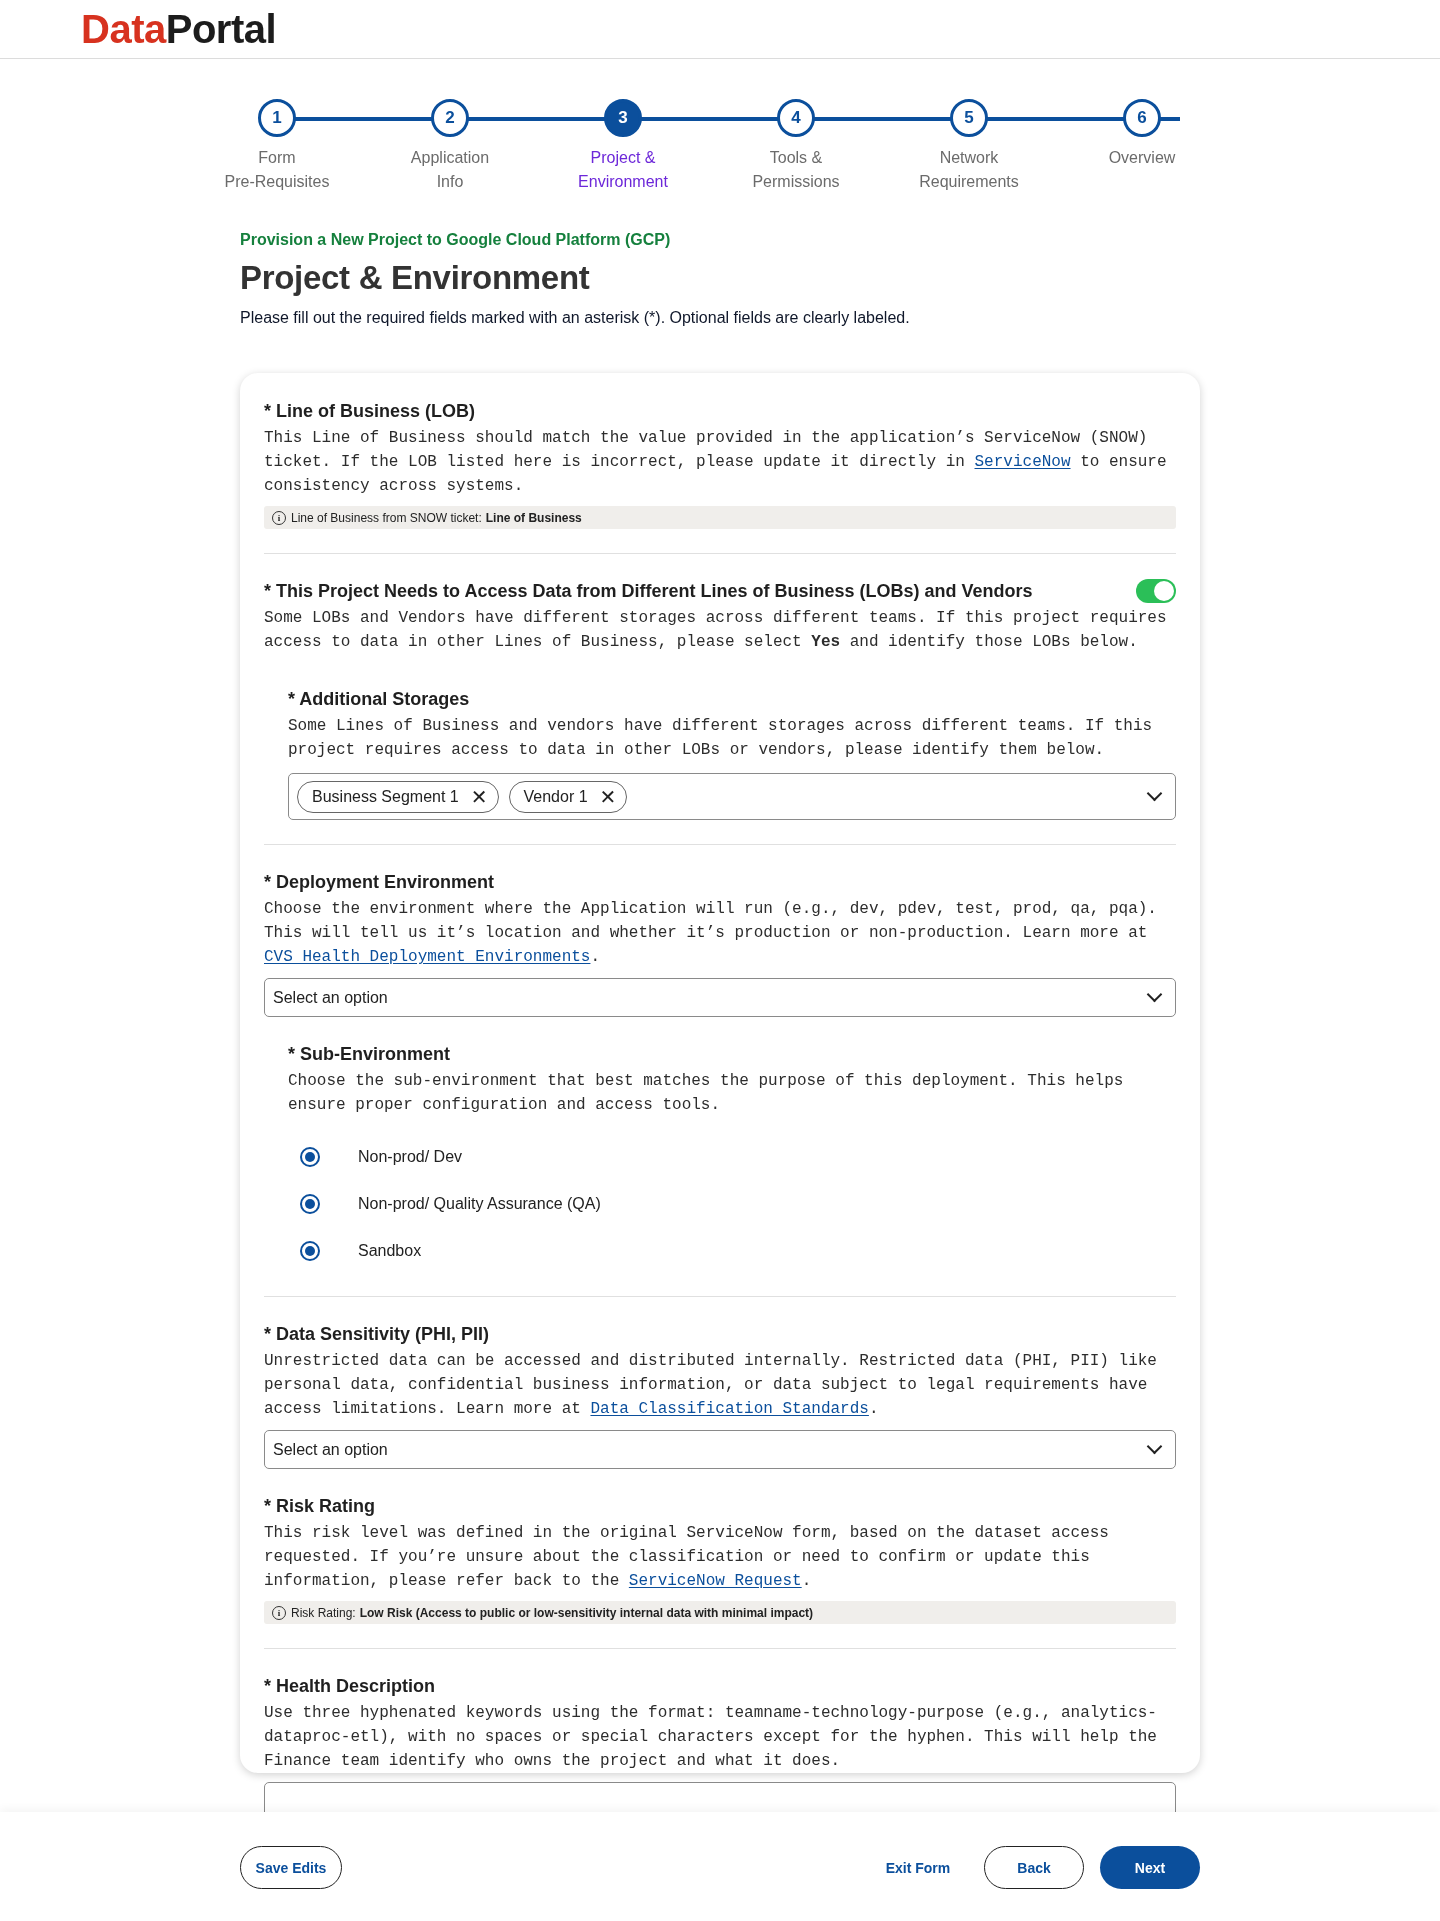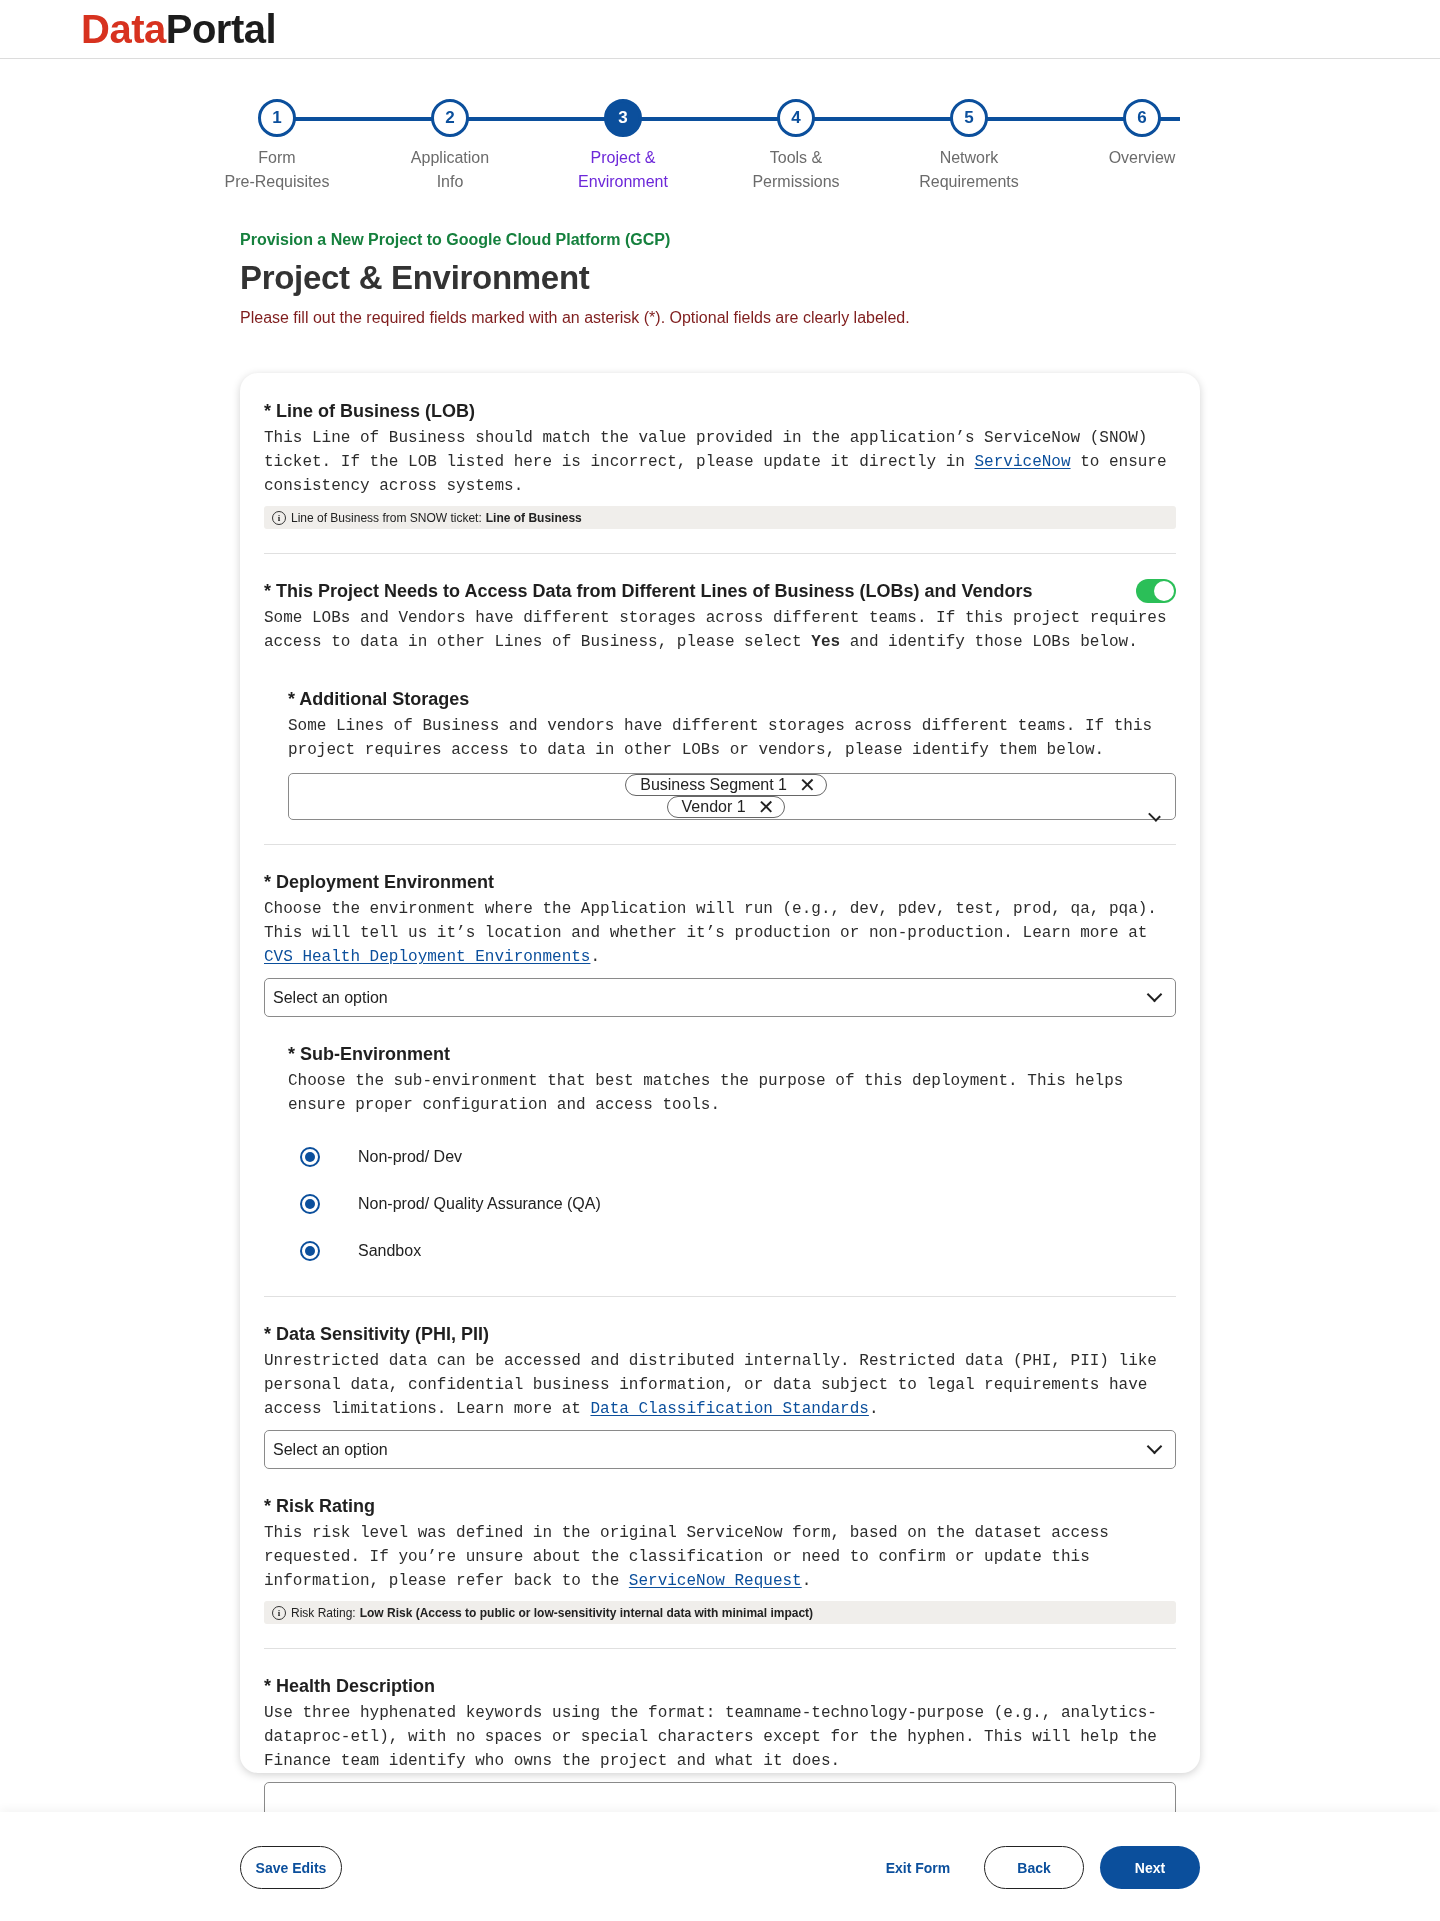--- a/index.html
+++ b/index.html
@@ -16,38 +16,38 @@
   .stepper .line { position: absolute; top: 18px; left: 77px; right: 60px; height: 4px; background: #0b4f9c; }
   .step { position: absolute; top: 0; width: 140px; margin-left: -70px; text-align: center; }
   .step .circle { width: 38px; height: 38px; margin: 0 auto; border-radius: 50%; border: 3px solid #0b4f9c; background: #fff; color: #0b4f9c; font-weight: 700; font-size: 17px; display: flex; align-items: center; justify-content: center; position: relative; z-index: 1; }
   .step.active .circle { background: #0b4f9c; color: #fff; }
   .step .label { margin-top: 9px; font-size: 16px; line-height: 24px; color: #6b6b6b; }
   .step.active .label { color: #6d28d9; }
 
   .intro { width: 960px; margin: 22px auto 0; margin-left: 240px; }
   .intro .eyebrow { font-size: 16px; font-weight: 700; color: #15803d; }
   .intro h1 { font-size: 33px; font-weight: 700; color: #333; margin-top: 10px; letter-spacing: -0.3px; }
-  .intro .sub { font-size: 16px; color: #7f1d1d; margin-top: 12px; }
+  .intro .sub { font-size: 16px; color: #0f172a; margin-top: 12px; }
 
   .card { position: absolute; left: 240px; top: 373px; width: 960px; height: 1400px; border-radius: 18px; box-shadow: 0 2px 8px rgba(0,0,0,0.18); background: #fff; padding: 26px 24px 0 24px; }
   .section { }
   .q-title { font-size: 18px; font-weight: 700; color: #1f1f1f; line-height: 24px; }
   .q-desc { font-size: 16px; line-height: 24px; color: #2d2d2d; margin-top: 3px; font-family: Liberation Mono, monospace; }
   .info-bar { margin-top: 8px; background: #f0eeeb; border-radius: 3px; height: 23px; display: flex; align-items: center; padding-left: 8px; font-size: 12px; color: #222; }
   .info-bar .ic { width: 14px; height: 14px; border: 1.3px solid #333; border-radius: 50%; font-size: 9px; display: inline-flex; align-items: center; justify-content: center; margin-right: 5px; font-weight: 700; font-family: "Liberation Serif", serif; }
   .info-bar b { margin-left: 4px; }
   .divider { height: 1px; background: #e0e0e0; margin: 24px 0 25px; }
 
   .toggle-row { display: flex; justify-content: space-between; align-items: center; }
   .toggle { width: 40px; height: 24px; background: #2bbf58; border-radius: 12px; position: relative; }
   .toggle .knob { position: absolute; right: 2px; top: 2px; width: 20px; height: 20px; background: #fff; border-radius: 50%; }
 
   .sub-section { margin-left: 24px; }
 
-  .multiselect { margin-top: 11px; height: 47px; border: 1px solid #8a8a8a; border-radius: 5px; display: flex; align-items: center; padding: 0 10px 0 8px; flex-direction: column; }
+  .multiselect { margin-top: 11px; height: 47px; border: 1px solid #8a8a8a; border-radius: 5px; display: flex; align-items: center; padding: 0 10px 0 8px; }
   .chip { height: 32px; border: 1px solid #666; border-radius: 16px; display: inline-flex; align-items: center; padding: 0 10px 0 14px; margin-right: 10px; font-size: 16px; color: #222; }
   .chip .x { margin-left: 12px; font-size: 20px; line-height: 1; color: #222; }
   .chevron { margin-left: auto; width: 11px; height: 11px; border-right: 2.2px solid #222; border-bottom: 2.2px solid #222; transform: rotate(45deg); margin-top: -6px; margin-right: 5px; }
 
   .select { margin-top: 9px; height: 39px; border: 1px solid #8a8a8a; border-radius: 5px; display: flex; align-items: center; padding: 0 10px 0 8px; font-size: 16px; color: #222; }
 
   .radio-list { margin-top: 16px; margin-left: 12px; }
   .radio { display: flex; align-items: center; height: 47px; font-size: 16px; color: #222; gap: 24px; }
   .radio .dot { width: 20px; height: 20px; border: 2.5px solid #0b4f9c; border-radius: 50%; display: flex; align-items: center; justify-content: center; margin-right: 14px; }
   .radio .dot span { width: 10px; height: 10px; background: #0b4f9c; border-radius: 50%; }

